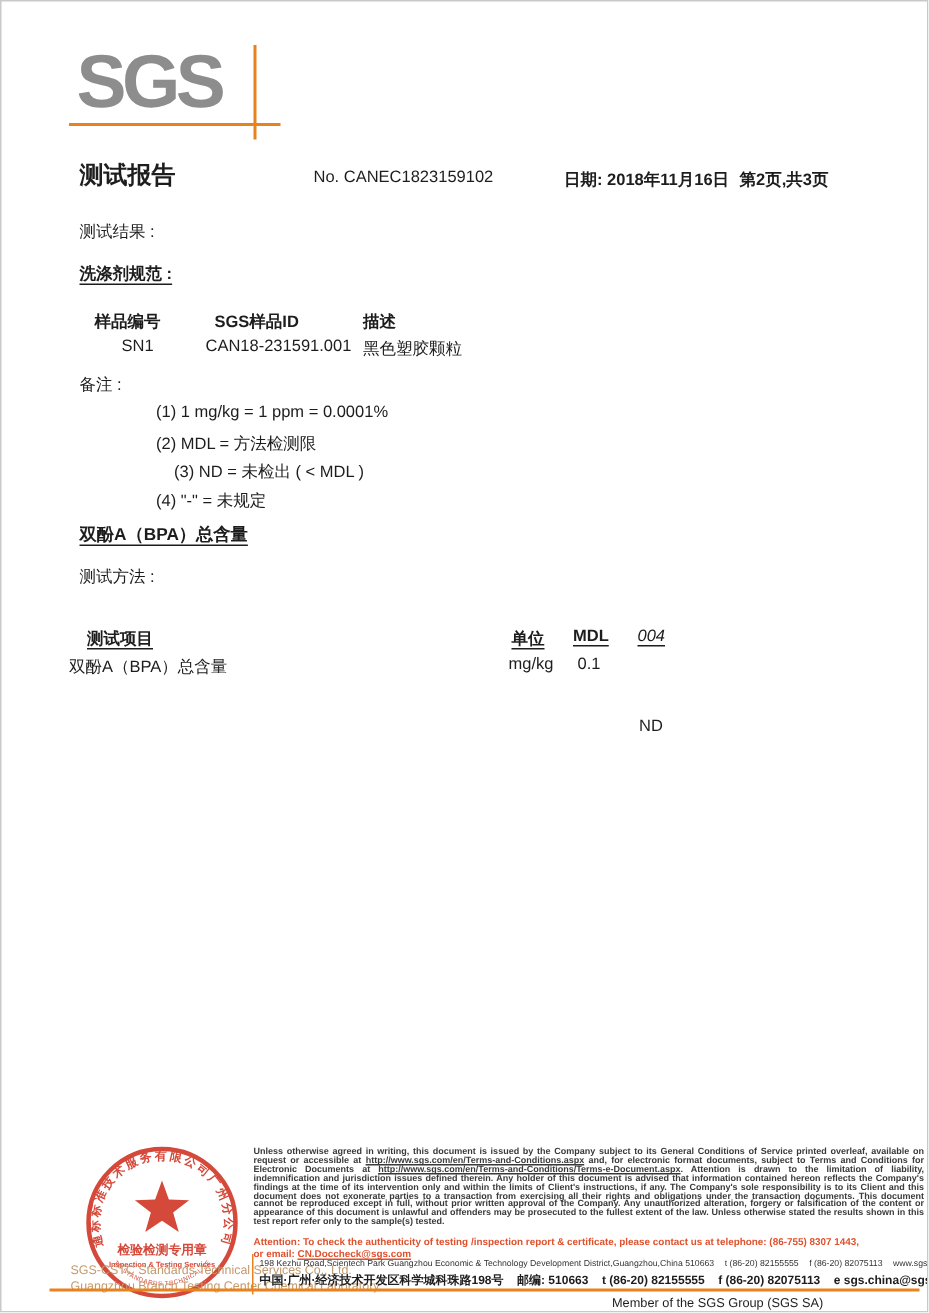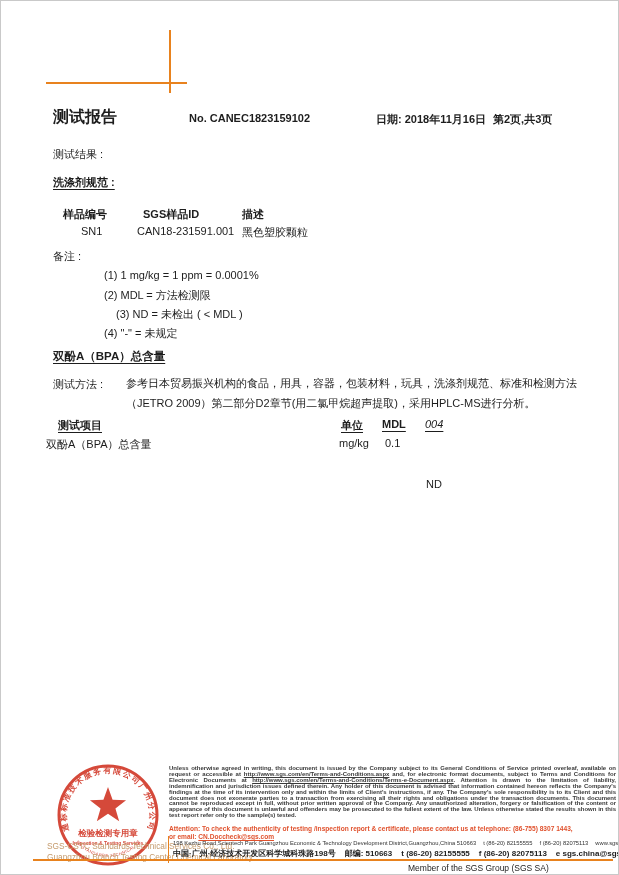--- a/index.html
+++ b/index.html
@@ -8,21 +8,21 @@
     background:#fff;border:1px solid #c9c9c9;overflow:hidden;
     font-family:"Liberation Sans","DejaVu Sans",sans-serif;color:#1d1d1d;
   }
   .abs{position:absolute;white-space:nowrap;}
   
   .logo-text{left:50px;top:28px;font-size:50px;font-weight:bold;color:#8d8d8d;letter-spacing:-3px;line-height:1;}
   .logo-hline{left:45px;top:81px;width:141px;height:2px;background:#e8821e;}
   .logo-vline{left:168px;top:29px;width:2px;height:63px;background:#e8821e;}
   
   .report-title{left:52px;top:106px;font-size:16px;font-weight:bold;}
-  .report-no{left:188px;top:111px;font-size:11px;font-weight:bold;}
+  .report-no{left:208px;top:111px;font-size:11px;font-weight:normal;}
   .report-date{left:375px;top:111px;font-size:11px;font-weight:bold;}
   .report-page{left:492px;top:111px;font-size:11px;font-weight:bold;}
   
   .t11{font-size:11px;}
   .bold{font-weight:bold;}
   .und{text-decoration:underline;text-underline-offset:3px;}
   .results-label{left:52px;top:146px;}
   .sample-desc-label{left:52px;top:174px;}
   .st-h1{left:62px;top:206px;} .st-h2{left:142px;top:206px;} .st-h3{left:241px;top:206px;}
   .st-c1{left:80px;top:224px;} .st-c2{left:136px;top:224px;} .st-c3{left:241px;top:224px;}
@@ -52,20 +52,21 @@
   .addr-cn{left:172px;top:847px;font-size:8px;font-weight:bold;color:#1d1d1d;}
   .addr-cn span{margin-right:9px;}
   .footer-hline{left:32px;top:858px;width:580px;height:2px;background:#e8821e;}
   .member-line{left:407px;top:862px;font-size:8.5px;color:#1d1d1d;}
 </style>
 </head>
 <body>
 
 <div class="page">
 
+  <div class="abs logo-text">SGS</div>
   <div class="abs logo-hline"></div>
   <div class="abs logo-vline"></div>
 
   <div class="abs report-title">测试报告</div>
   <div class="abs report-no">No. CANEC1823159102</div>
   <div class="abs report-date">日期: 2018年11月16日</div>
   <div class="abs report-page">第2页,共3页</div>
 
   <div class="abs t11 results-label">测试结果 :</div>
   <div class="abs t11 bold und sample-desc-label">洗涤剂规范 :</div>
@@ -78,21 +79,20 @@
   <div class="abs t11 st-c3">黑色塑胶颗粒</div>
 
   <div class="abs t11 notes-label">备注 :</div>
   <div class="abs t11 note-0">(1) 1 mg/kg = 1 ppm = 0.0001%</div>
   <div class="abs t11 note-1">(2) MDL = 方法检测限</div>
   <div class="abs t11 note-2">(3) ND = 未检出 ( &lt; MDL )</div>
   <div class="abs t11 note-3">(4) "-" = 未规定</div>
 
   <div class="abs bold und bpa-title">双酚A（BPA）总含量</div>
   <div class="abs t11 method-label">测试方法 :</div>
-  <div class="abs t11 method-text">参考日本贸易振兴机构的食品，用具，容器，包装材料，玩具，洗涤剂规范、标准和检测方法（JETRO 2009）第二部分D2章节(用二氯甲烷超声提取)，采用HPLC-MS进行分析。</div>
 
   <div class="abs t11 bold und rt-h-item">测试项目</div>
   <div class="abs t11 bold und rt-h-unit">单位</div>
   <div class="abs t11 bold und rt-h-mdl">MDL</div>
   <div class="abs t11 und rt-h-001">004</div>
   <div class="abs t11 rt-c-item">双酚A（BPA）总含量</div>
   <div class="abs t11 rt-c-unit">mg/kg</div>
   <div class="abs t11 rt-c-mdl">0.1</div>
   <div class="abs t11 rt-c-001">ND</div>
 

